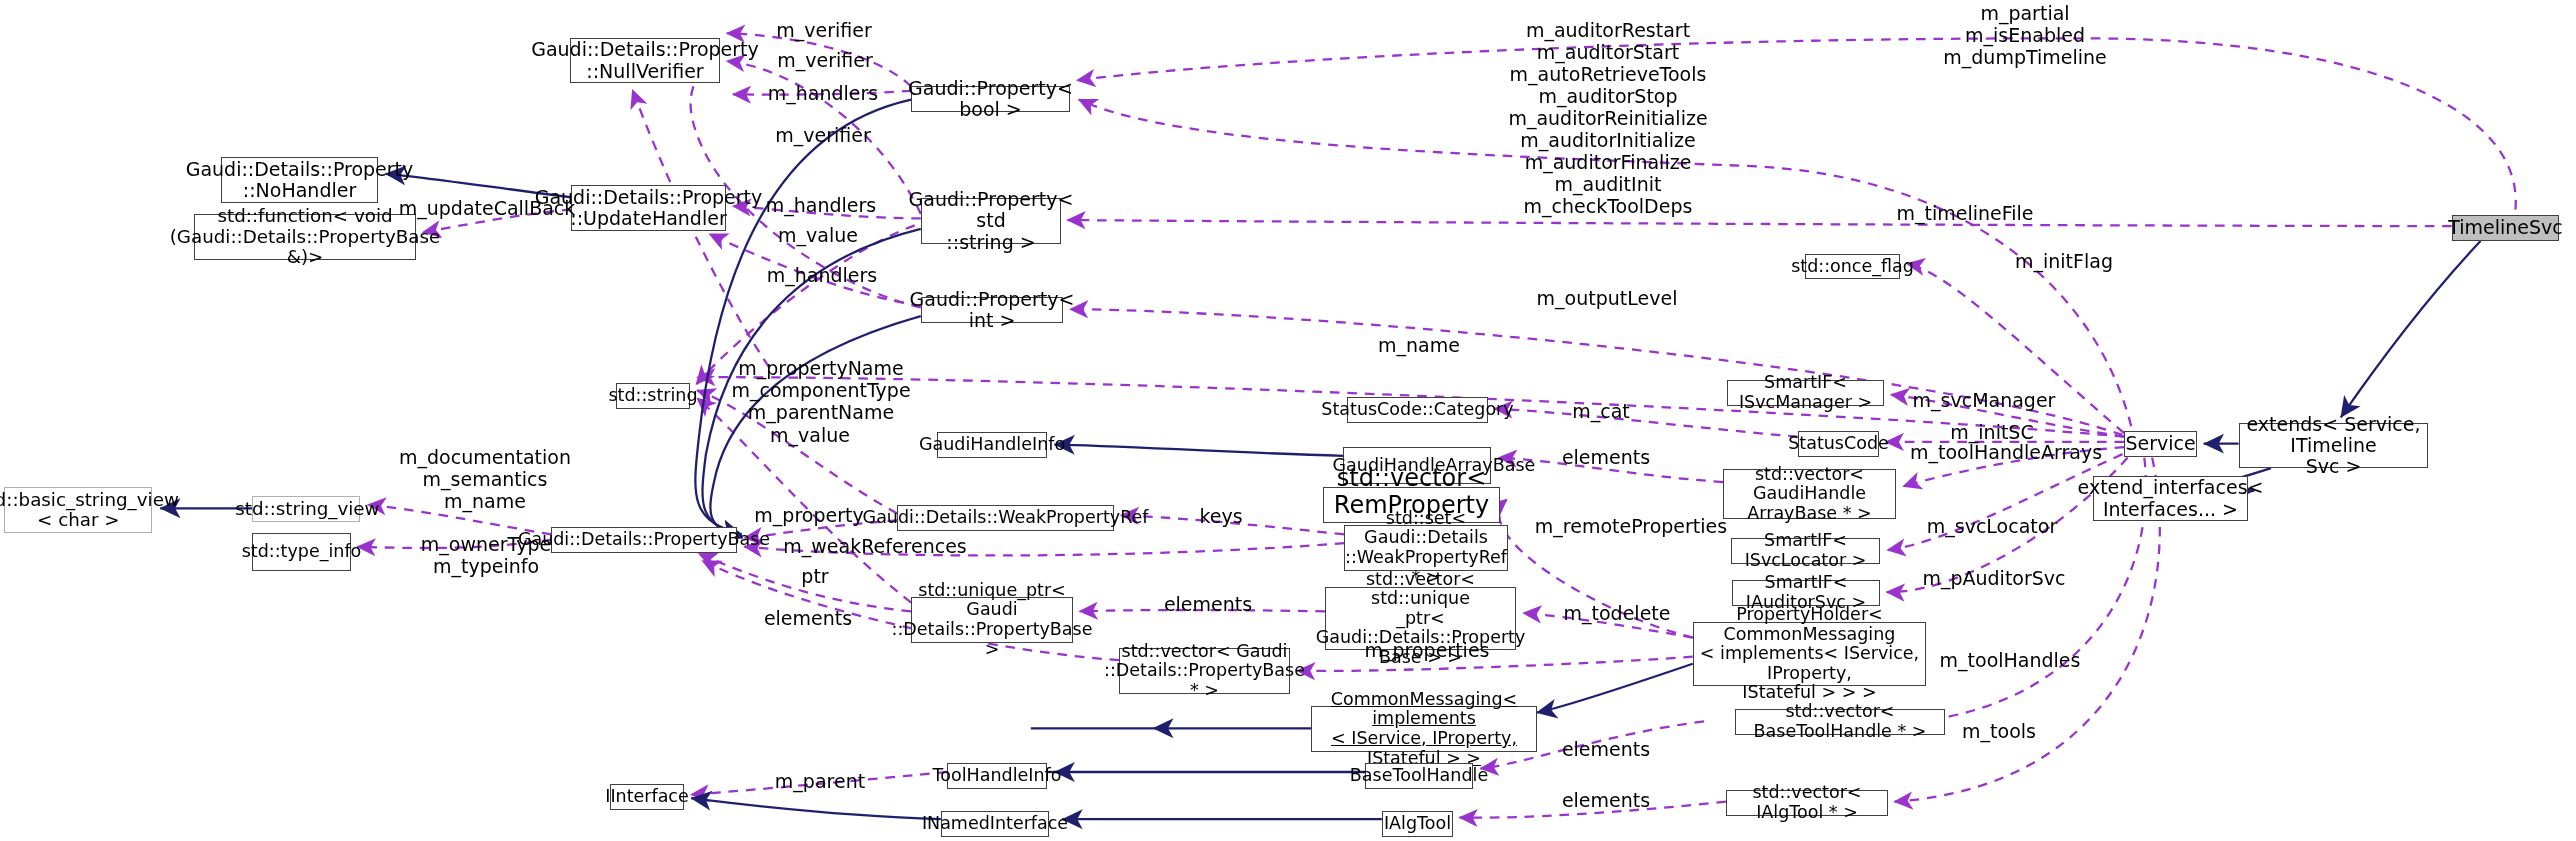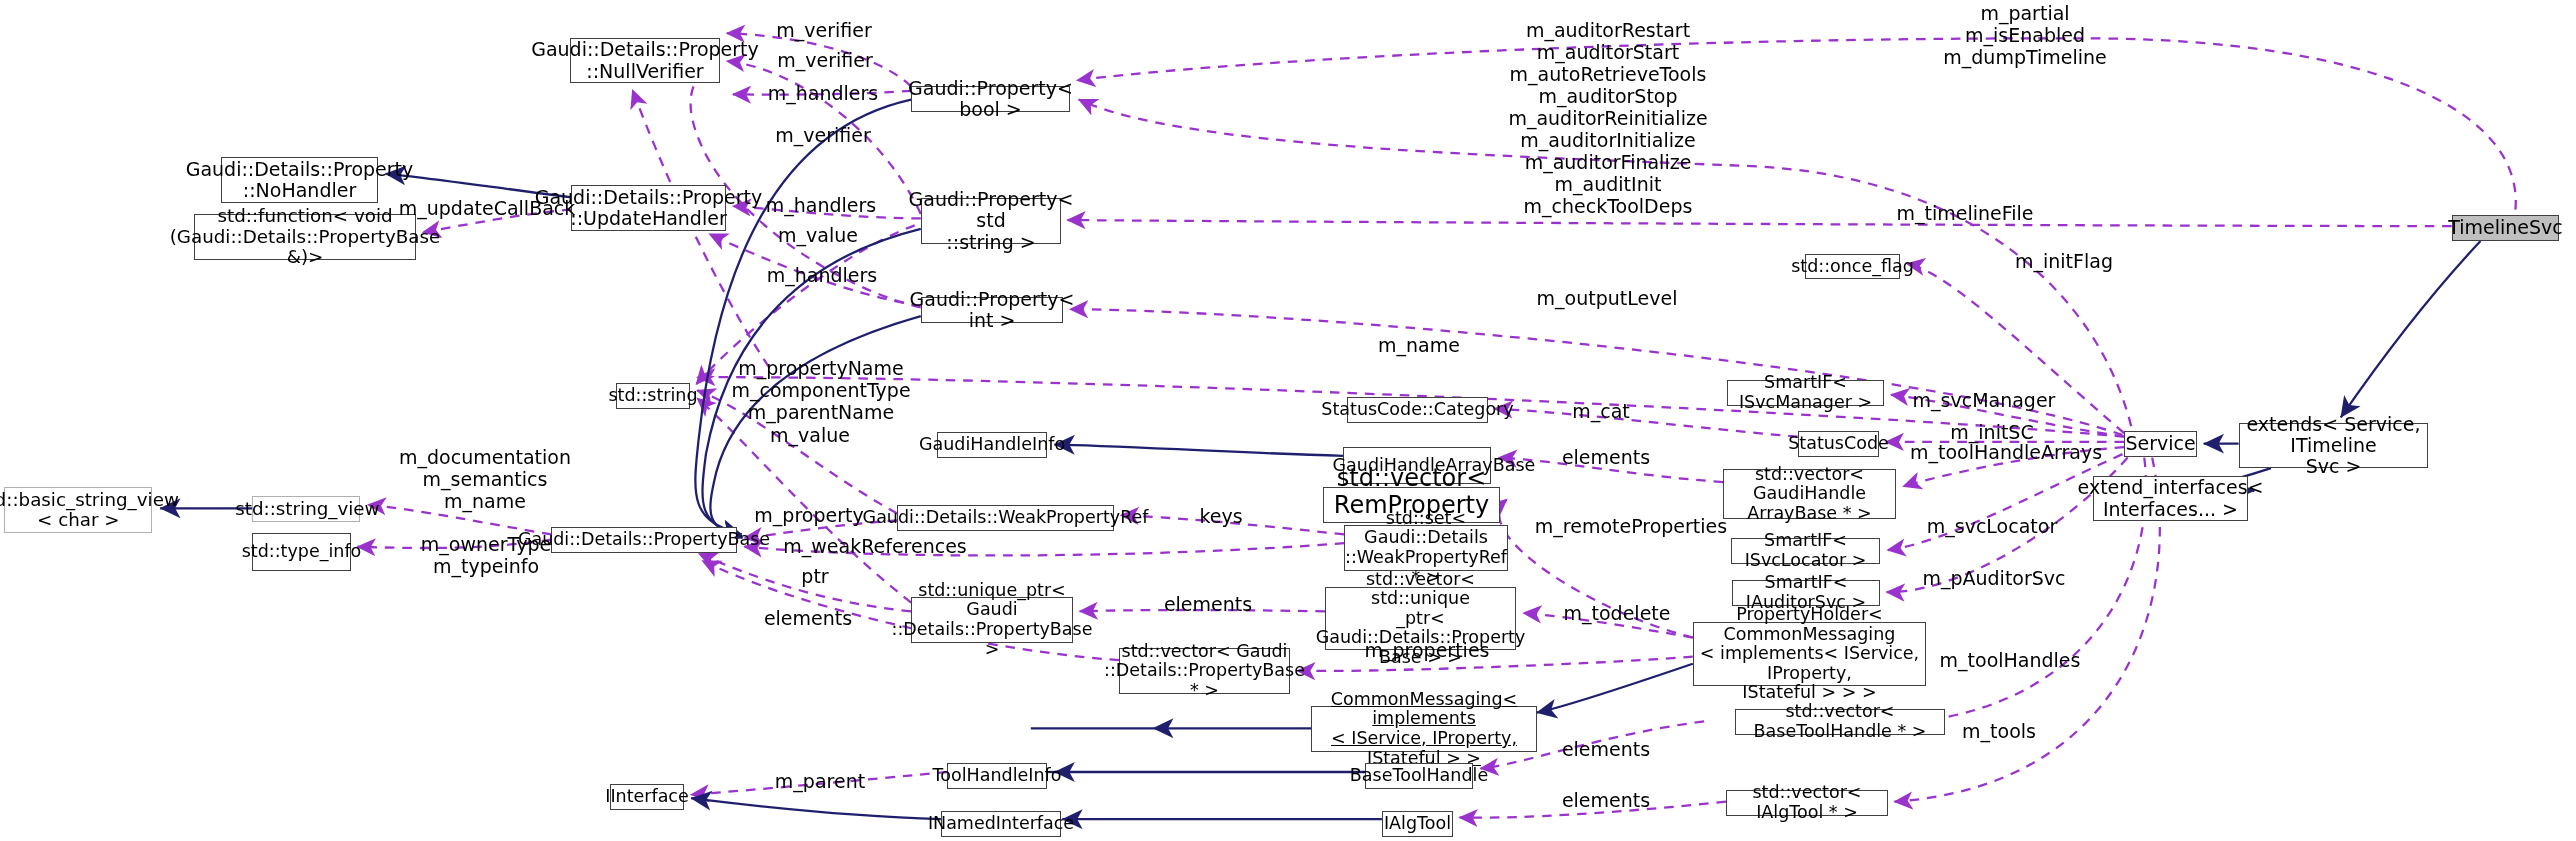--- a/index.html
+++ b/index.html
@@ -239,21 +239,21 @@
   <div class="node" style="left:1119px;top:648px;width:171px;height:46px;font-size:17.5px;">std::vector&lt; Gaudi
 ::Details::PropertyBase * &gt;</div>
   <div class="node" style="left:2093px;top:476px;width:155px;height:45px;">extend_interfaces&lt;
 Interfaces... &gt;</div>
   <div class="node" style="left:1311px;top:706px;width:226px;height:46px;font-size:17.5px;text-decoration:underline;">CommonMessaging&lt; implements
 &lt; IService, IProperty, IStateful &gt; &gt;</div>
   <div class="node" style="left:1704px;top:709px;width:210px;height:26px;font-size:17.5px;margin-left:31px;">std::vector&lt; BaseToolHandle * &gt;</div>
   <div class="node" style="left:947px;top:763px;width:100px;height:26px;font-size:17.5px;">ToolHandleInfo</div>
   <div class="node" style="left:1365px;top:763px;width:108px;height:26px;font-size:17.5px;">BaseToolHandle</div>
   <div class="node" style="left:610px;top:784px;width:74px;height:26px;font-size:17.5px;">IInterface</div>
-  <div class="node" style="left:941px;top:811px;width:120px;height:26px;font-size:17.5px;">INamedInterface</div>
+  <div class="node" style="left:941px;top:811px;width:108px;height:26px;font-size:17.5px;">INamedInterface</div>
   <div class="node" style="left:1382px;top:811px;width:71px;height:26px;font-size:17.5px;">IAlgTool</div>
   <div class="node" style="left:1726px;top:790px;width:162px;height:26px;font-size:17.5px;">std::vector&lt; IAlgTool * &gt;</div>
 
   <div class="elabel" style="left:2025px;top:35px;">m_partial
 m_isEnabled
 m_dumpTimeline</div>
   <div class="elabel" style="left:824px;top:30px;">m_verifier</div>
   <div class="elabel" style="left:1608px;top:118px;">m_auditorRestart
 m_auditorStart
 m_autoRetrieveTools

